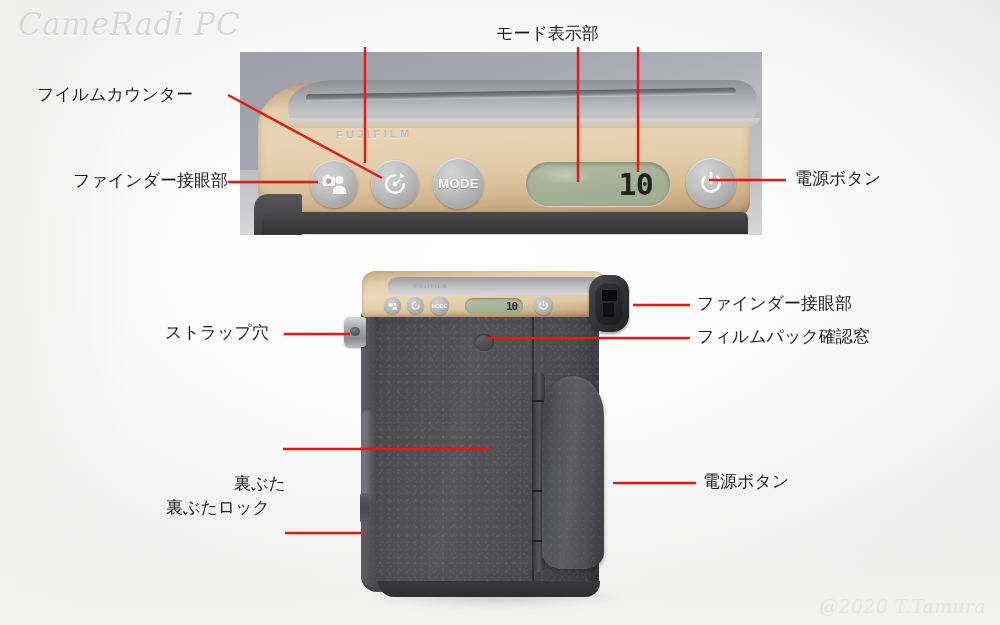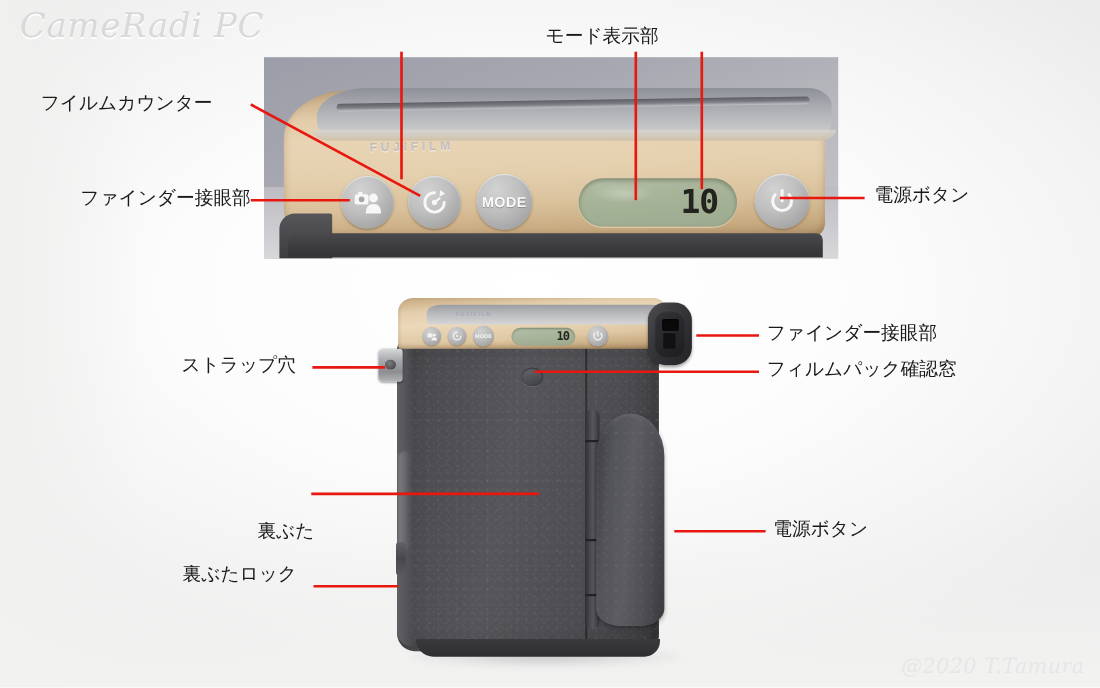--- a/index.html
+++ b/index.html
@@ -567,20 +567,20 @@
   <div class="lbl" style="left:795px; top:170px;">電源ボタン</div>
 
   <div class="lbl" style="left:697px; top:295px;">ファインダー接眼部</div>
 
   <div class="lbl" style="left:697px; top:328px;">フィルムパック確認窓</div>
 
   <div class="lbl" style="left:165px; top:324px;">ストラップ穴</div>
 
   <div class="lbl" style="left:234px; top:439px;margin-top:36px;">裏ぶた</div>
 
-  <div class="lbl" style="left:166px; top:514px;">裏ぶたロック</div>
+  <div class="lbl" style="left:166px; top:499px;">裏ぶたロック</div>
 
   <div class="lbl" style="left:703px; top:473px;">電源ボタン</div>
 
   <div class="wm wm-brand">CameRadi PC</div>
   <div class="wm wm-copy">@2020 T.Tamura</div>
 
 </div>
 
 </body></html>

